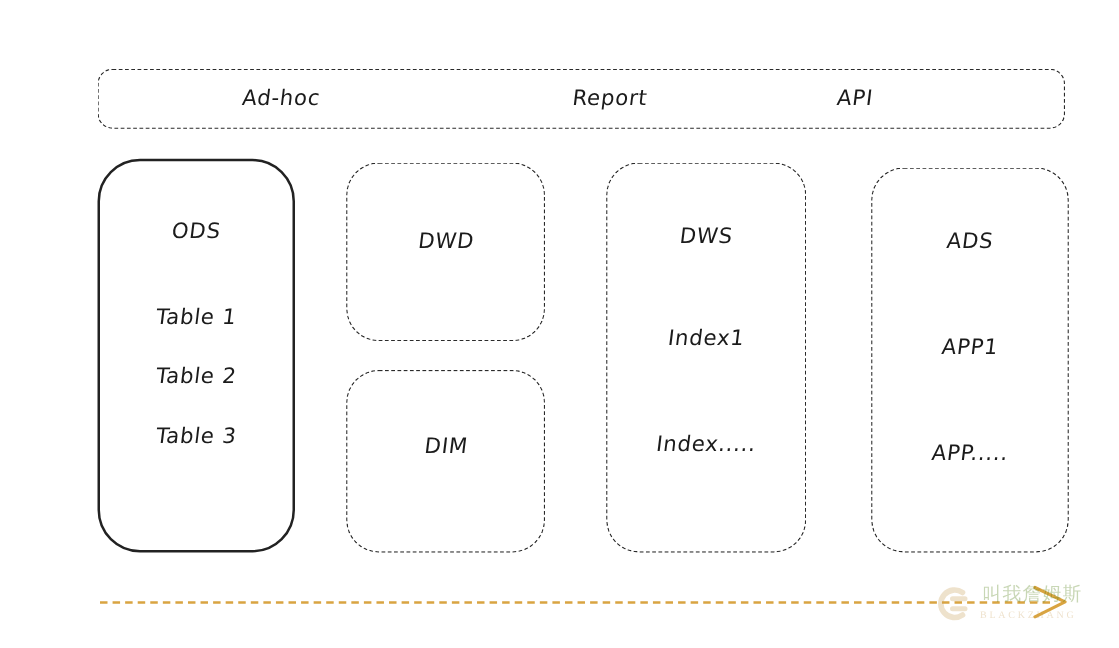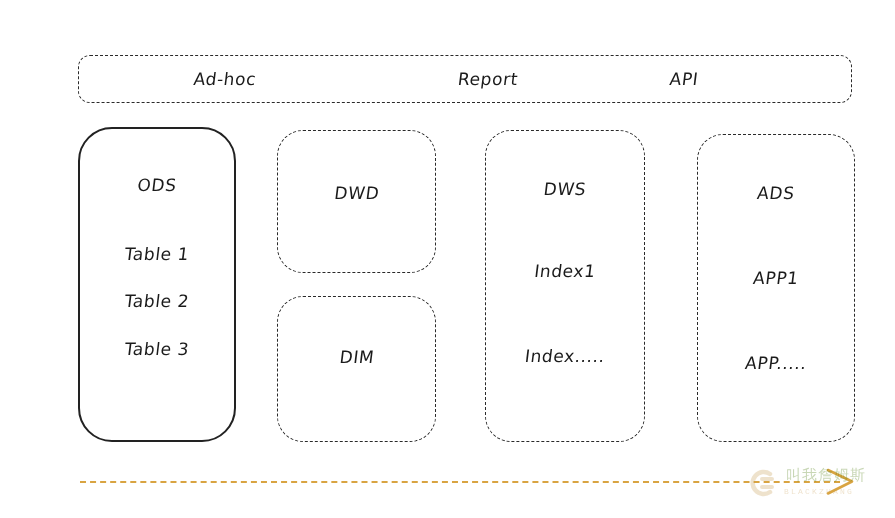--- a/index.html
+++ b/index.html
@@ -128,21 +128,21 @@
     letter-spacing: 1px;
     font-family: Liberation Sans, sans-serif;
   }
   .wm-en {
     position: absolute;
     left: 36px;
     top: 21px;
     font-size: 8px;
     color: #c9a05a;
     letter-spacing: 2.2px;
-    font-family: Liberation Mono, monospace;
+    font-family: Liberation Serif, serif;
   }
 </style>
 </head>
 <body>
 
 <div id="canvas">
 
   <div class="banner" id="banner">
       <div class="hand banner-label" style="left: 146px;">Ad-hoc</div>
       <div class="hand banner-label" style="left: 409px;">Report</div>

